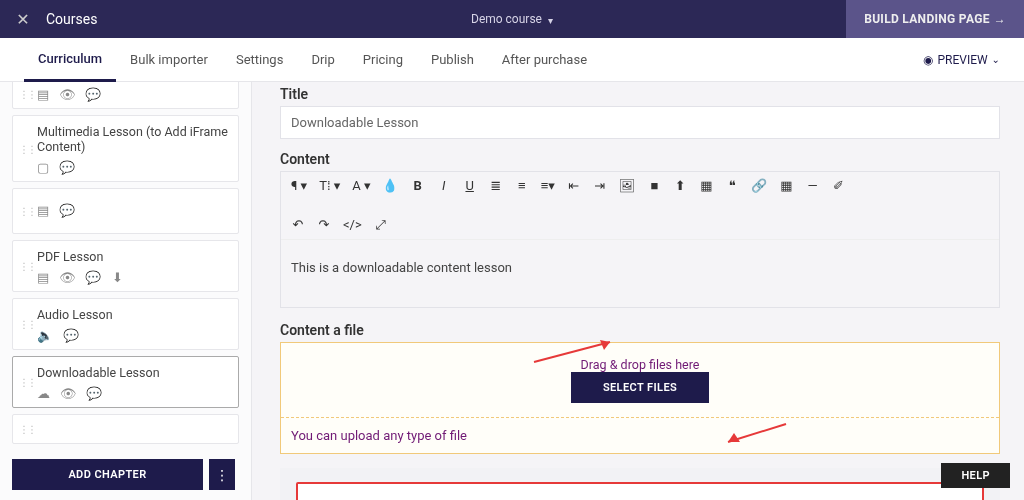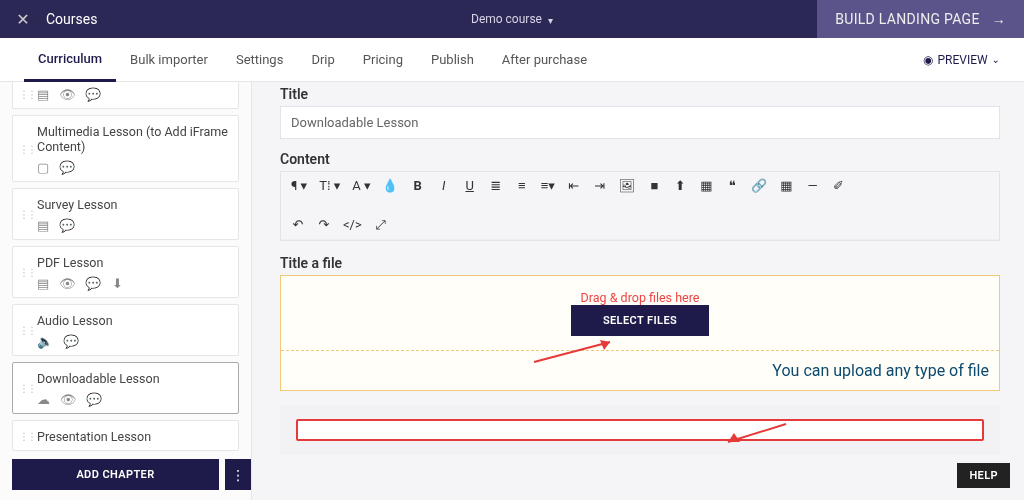--- a/index.html
+++ b/index.html
@@ -2,60 +2,60 @@
 <html><head>
 <meta charset="utf-8">
 <style>
   * { box-sizing: border-box; margin: 0; padding: 0; font-family: -apple-system, BlinkMacSystemFont, "Segoe UI", Roboto, sans-serif; }
   body { background: #f5f4f7; color: #333; font-size: 13px; width: 1024px; height: 500px; overflow: hidden; position: relative; }
 
   .topbar { background: #2c2856; height: 38px; display: flex; align-items: center; color: #fff; }
   .topbar .close-icon { width: 46px; text-align: center; font-size: 16px; cursor: pointer; color: #ccc; }
   .topbar .title { font-weight: 400; font-size: 14px; }
   .topbar .center { position:absolute; left:50%; transform:translateX(-50%); display:flex; align-items:flex-end; gap:6px; color:#d6d3e6; font-size:12px; cursor:pointer; }
-  .topbar .build-btn { margin-left: auto; background: #5b548a; padding: 0 18px; height: 38px; display: flex; align-items: center; font-size: 14px; font-weight: 400; letter-spacing: .3px; cursor:pointer; gap:12px; color:#eee; }
+  .topbar .build-btn { margin-left: auto; background: #5b548a; padding: 0 18px; height: 38px; display: flex; align-items: center; font-size: 12px; font-weight: 700; letter-spacing: .3px; cursor:pointer; gap:4px; color:#eee; }
 
   .tabs { background: #fff; border-bottom: 1px solid #e6e6ea; display: flex; align-items: center; padding: 10px 24px; height: 44px; }
   .tab { padding: 0 14px; height: 44px; display: flex; align-items: center; font-size: 13px; color: #555; cursor: pointer; }
   .tab.active { color: #1e1b4b; border-bottom: 3px solid #1e1b4b; font-weight: 500; }
   .tabs-right { margin-left: auto; display: flex; align-items: center; color: #1e1b4b; font-size: 12px; cursor: pointer; gap: 4px; }
 
   .main { display: flex; height: calc(500px - 38px - 44px); }
   .sidebar { width: 252px; background: #fbfbfc; border-right: 1px solid #e6e6ea; padding: 4px 12px 58px 12px; overflow: hidden; position: relative; }
   .lesson { background: #fff; border: 1px solid #e6e6ea; border-radius: 2px; margin-bottom: 6px; padding: 8px 10px 6px 24px; position: relative; font-size: 12.5px; color: #444; min-height: 46px; }
   .lesson.active { border-color: #aaa; }
   .lesson .drag { position: absolute; left: 6px; top: 50%; transform: translateY(-50%); color: #bbb; font-size: 10px; letter-spacing: -2px; }
   .lesson .row-icons { margin-top: 6px; display: flex; gap: 10px; color: #888; font-size: 13px; }
   .lesson-title-trim { cursor:default }
 
-  .add-chapter-row { position:absolute; left:12px; right:0; bottom:10px; display:flex; gap:6px; }
+  .add-chapter-row { position:absolute; left:12px; right:16px; bottom:10px; display:flex; gap:6px; }
   .add-chapter { flex:1; background:#1e1b4b; color:#fff; text-align:center; padding:9px 0; font-size:11px; font-weight:600; letter-spacing:.4px; cursor:pointer; }
   .more-btn { width:26px; background:#1e1b4b; color:#fff; display:flex; align-items:center; justify-content:center; font-size:14px; cursor:pointer; }
 
   .content-col { flex:1; padding: 4px 24px 10px 28px; overflow:hidden; position:relative; }
   .field-label { font-size: 14px; color: #333; font-weight:600; margin-bottom:4px; }
   .title-input { width:100%; border:1px solid #e2e2e8; padding:8px 10px; font-size:13px; color:#666; margin-bottom:12px; }
 
   .editor { border:1px solid #e2e2e8; margin-bottom:14px; }
   .editor-toolbar { display:flex; flex-wrap:wrap; gap:12px; padding:6px 10px; border-bottom:1px solid #eee; color:#333; }
   .editor-toolbar span { font-size:13px; cursor:pointer; min-width:14px; text-align:center; }
   .editor-toolbar .sep { width:100%; height:0; }
   .editor-body { padding: 20px 10px 32px 10px; font-size:13px; color:#444; }
 
   .upload-box { border:1px solid #f1c97a; background:#fffef9; padding:0; }
   .upload-top { border-bottom:1px solid #f1c97a; border-bottom-style: dashed; padding:14px 0 14px 0; text-align:center; }
-  .upload-drag { color:#ef4444; font-size:12.5px;text-align:center; }
+  .upload-drag { color:#701a75; font-size:12.5px;text-align:center; }
   .upload-or { color:#d49b23; font-size:11px; margin:2px 0 6px; }
   .select-files-btn { background:#1e1b4b; color:#fff; font-size:11px; font-weight:600; padding:9px 32px; display:inline-block; letter-spacing:.4px; cursor:pointer; }
-  .upload-note { text-align:right; padding:10px; color:#0c4a6e; font-size:16px; }
+  .upload-note { text-align:left; padding:10px; color:#701a75; font-size:13px; }
 
   .attached-block { background:#f2f2f5; padding:14px 16px; margin-top:14px; position:relative; }
   .file-pill { background:#fff; border-radius:2px; display:flex; align-items:center; padding:9px 12px; position:relative; border:2px solid #e63939; }
 
-  .help-btn { position:absolute; right:14px; bottom:12px; background:#222; color:#fff; font-size:11px; font-weight:600; padding:6px 12px; letter-spacing:.4px; cursor:pointer; }
+  .help-btn { position:absolute; right:14px; bottom:12px; background:#222; color:#fff; font-size:11px; font-weight:600; padding:6px 20px; letter-spacing:.4px; cursor:pointer; }
 
   .chevron-down { font-size:10px; }
   svg.arrow { position:absolute; pointer-events:none; }
   svg.arrow line { stroke:#e63939; stroke-width:2; }
   svg.arrow polygon { fill:#e63939; }
 </style>
 </head>
 <body>
 
 <div class="topbar">
@@ -99,21 +99,20 @@
     <div class="lesson" style="min-height:58px">
       <span class="drag">⋮⋮</span>
       <div class="lesson-title-trim">Multimedia Lesson (to Add iFrame Content)</div>
       <div class="row-icons">
         <span>▢</span>
         <span>💬</span>
       </div>
     </div>
     <div class="lesson">
       <span class="drag">⋮⋮</span>
-      <div class="lesson-title-trim">Survey Lesson</div>
       <div class="row-icons">
         <span>▤</span>
         <span>💬</span>
       </div>
     </div>
     <div class="lesson">
       <span class="drag">⋮⋮</span>
       <div class="lesson-title-trim">PDF Lesson</div>
       <div class="row-icons">
         <span>▤</span>
@@ -134,21 +133,20 @@
       <span class="drag">⋮⋮</span>
       <div class="lesson-title-trim">Downloadable Lesson</div>
       <div class="row-icons">
         <span>☁</span>
         <span>👁</span>
         <span>💬</span>
       </div>
     </div>
     <div class="lesson" style="min-height:30px">
       <span class="drag">⋮⋮</span>
-      <div class="lesson-title-trim">Presentation Lesson</div>
     </div>
 
     <div class="add-chapter-row">
       <div class="add-chapter">ADD CHAPTER</div>
       <div class="more-btn">⋮</div>
     </div>
   </div>
 
   <div class="content-col">
     <div class="field-label">Title</div>
@@ -177,23 +175,24 @@
         <span>🔗</span>
         <span>▦</span>
         <span>—</span>
         <span>✐</span>
         <div class="sep"></div>
         <span>↶</span>
         <span>↷</span>
         <span>&lt;/&gt;</span>
         <span>⤢</span>
       </div>
-    </div>
-
-    <div class="field-label">Title a file</div>
+      <div class="editor-body">This is a downloadable content lesson</div>
+    </div>
+
+    <div class="field-label">Content a file</div>
     <div class="upload-box">
       <div class="upload-top">
         <div class="upload-drag">Drag &amp; drop files here</div>
         <div class="select-files-btn">SELECT FILES</div>
       </div>
       <div class="upload-note">You can upload any type of file</div>
     </div>
 
     <div class="attached-block">
       <div class="file-pill">

